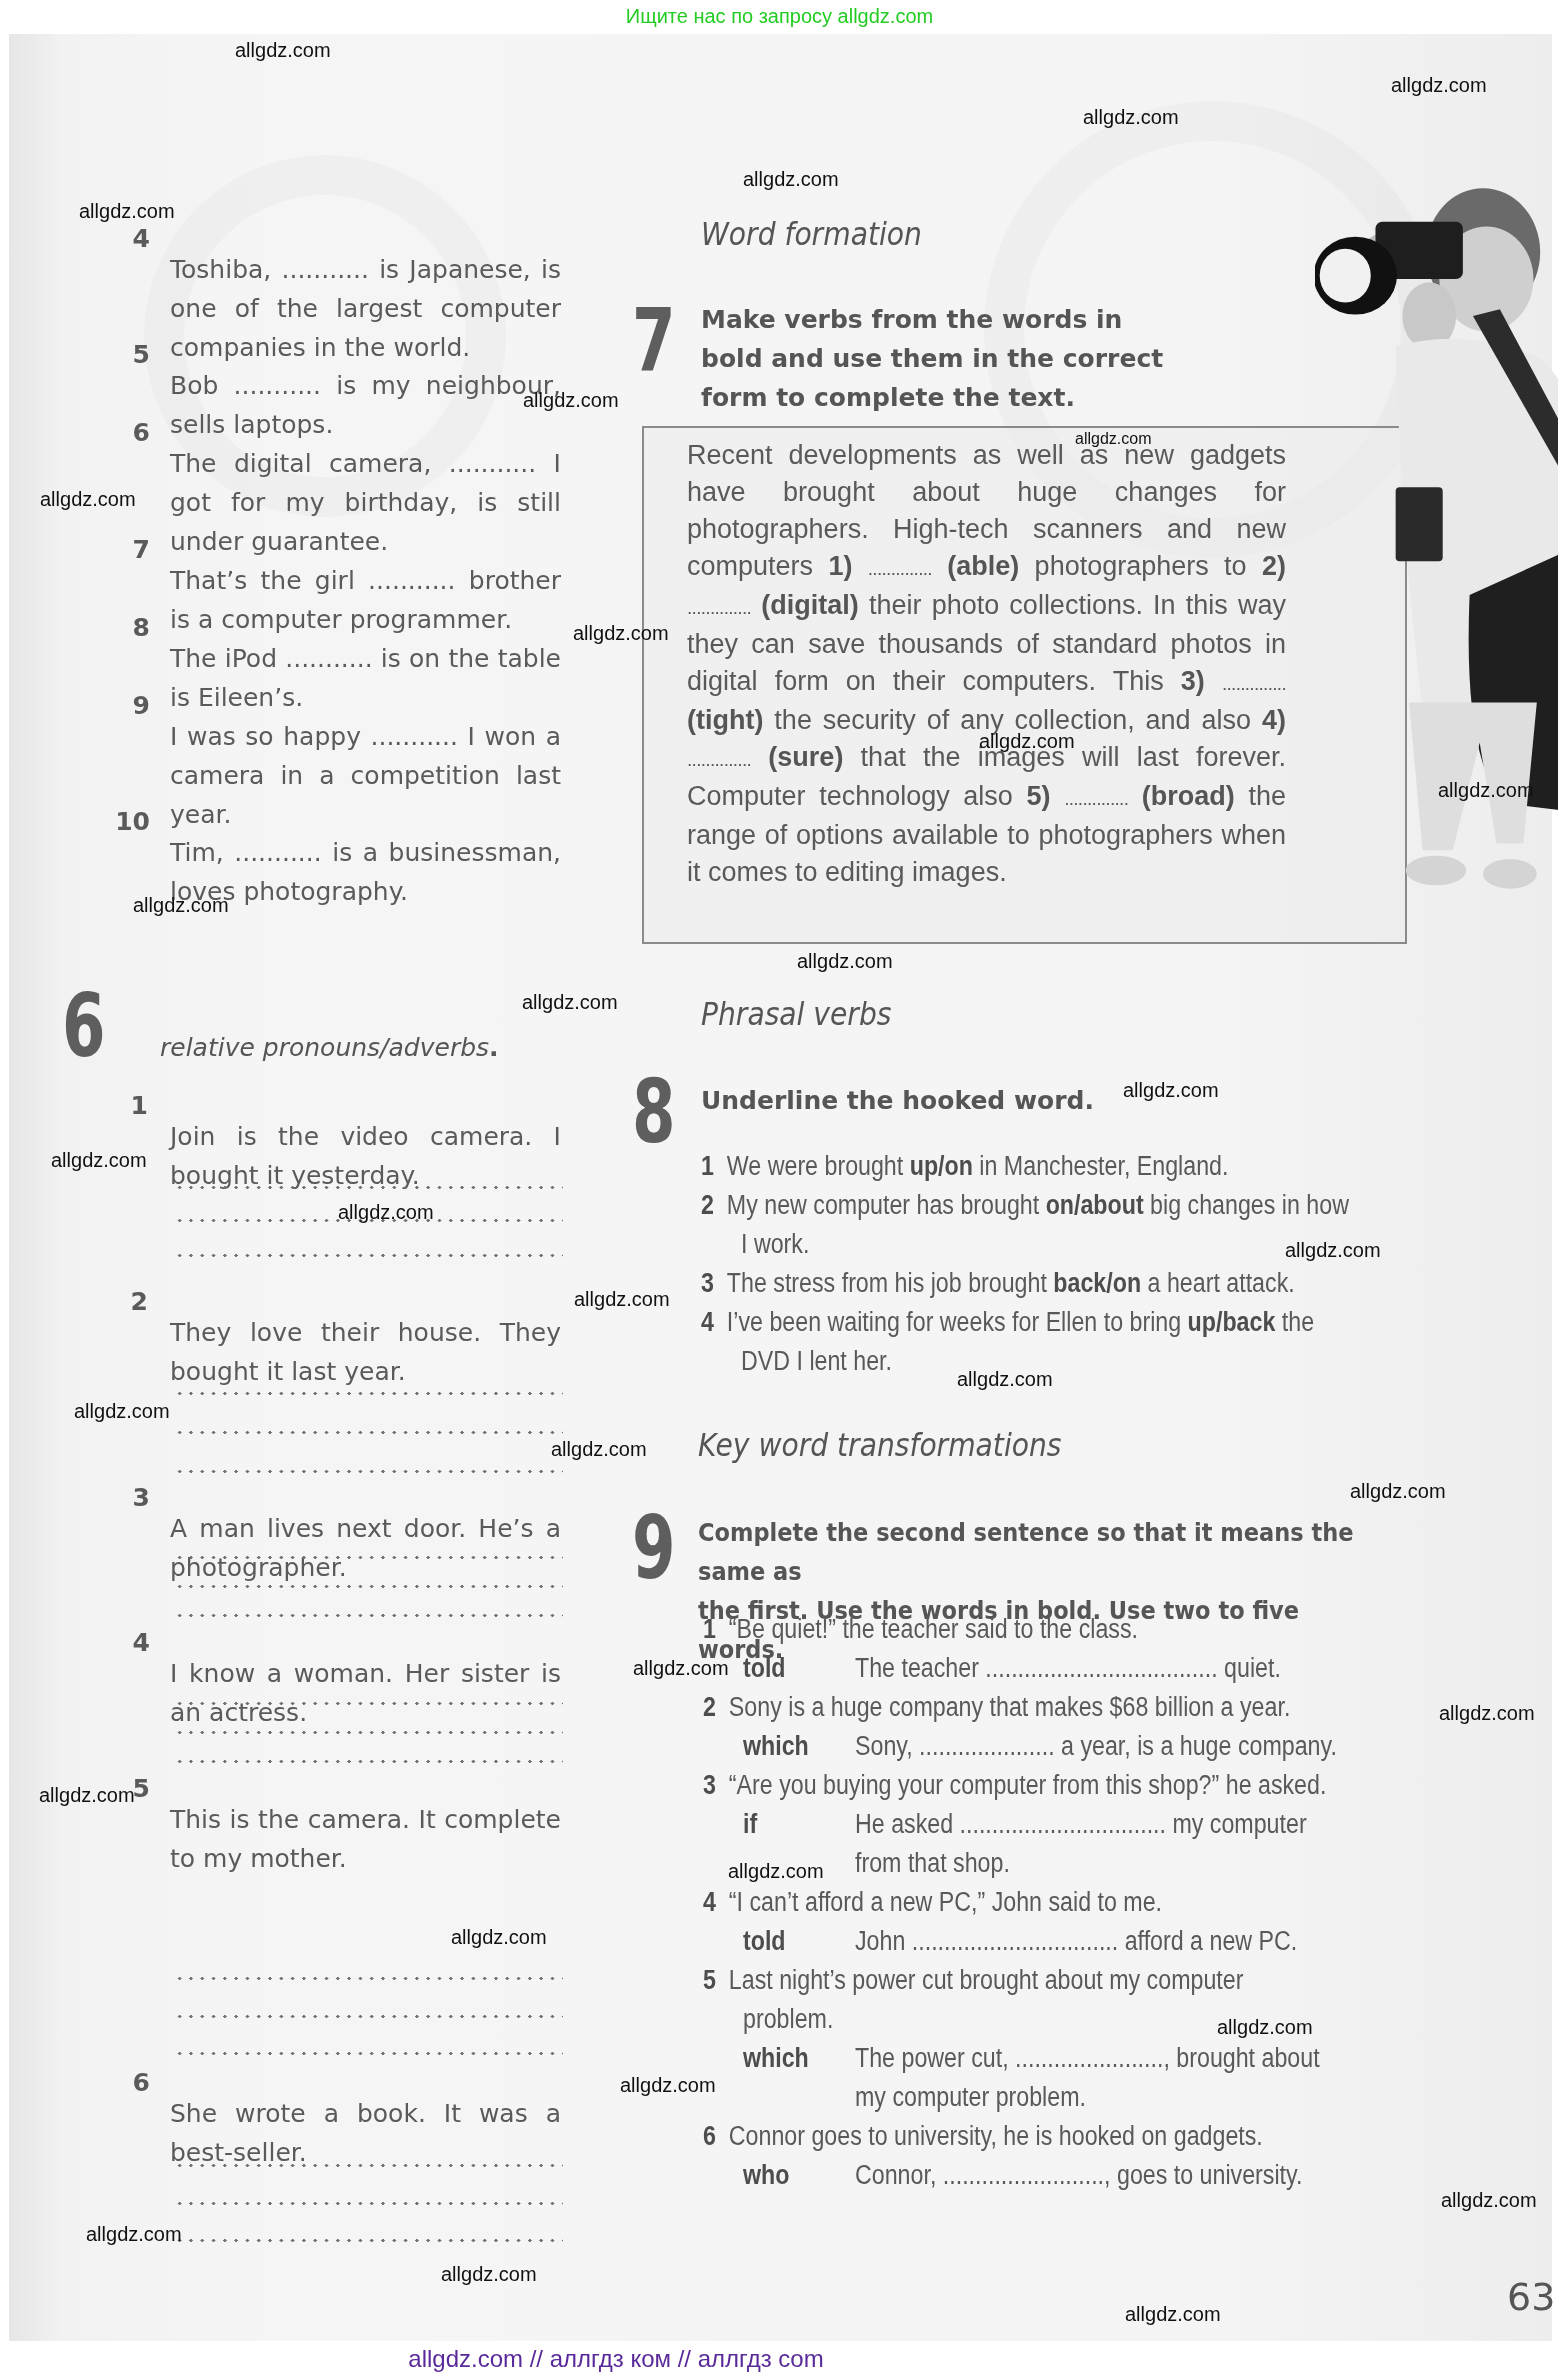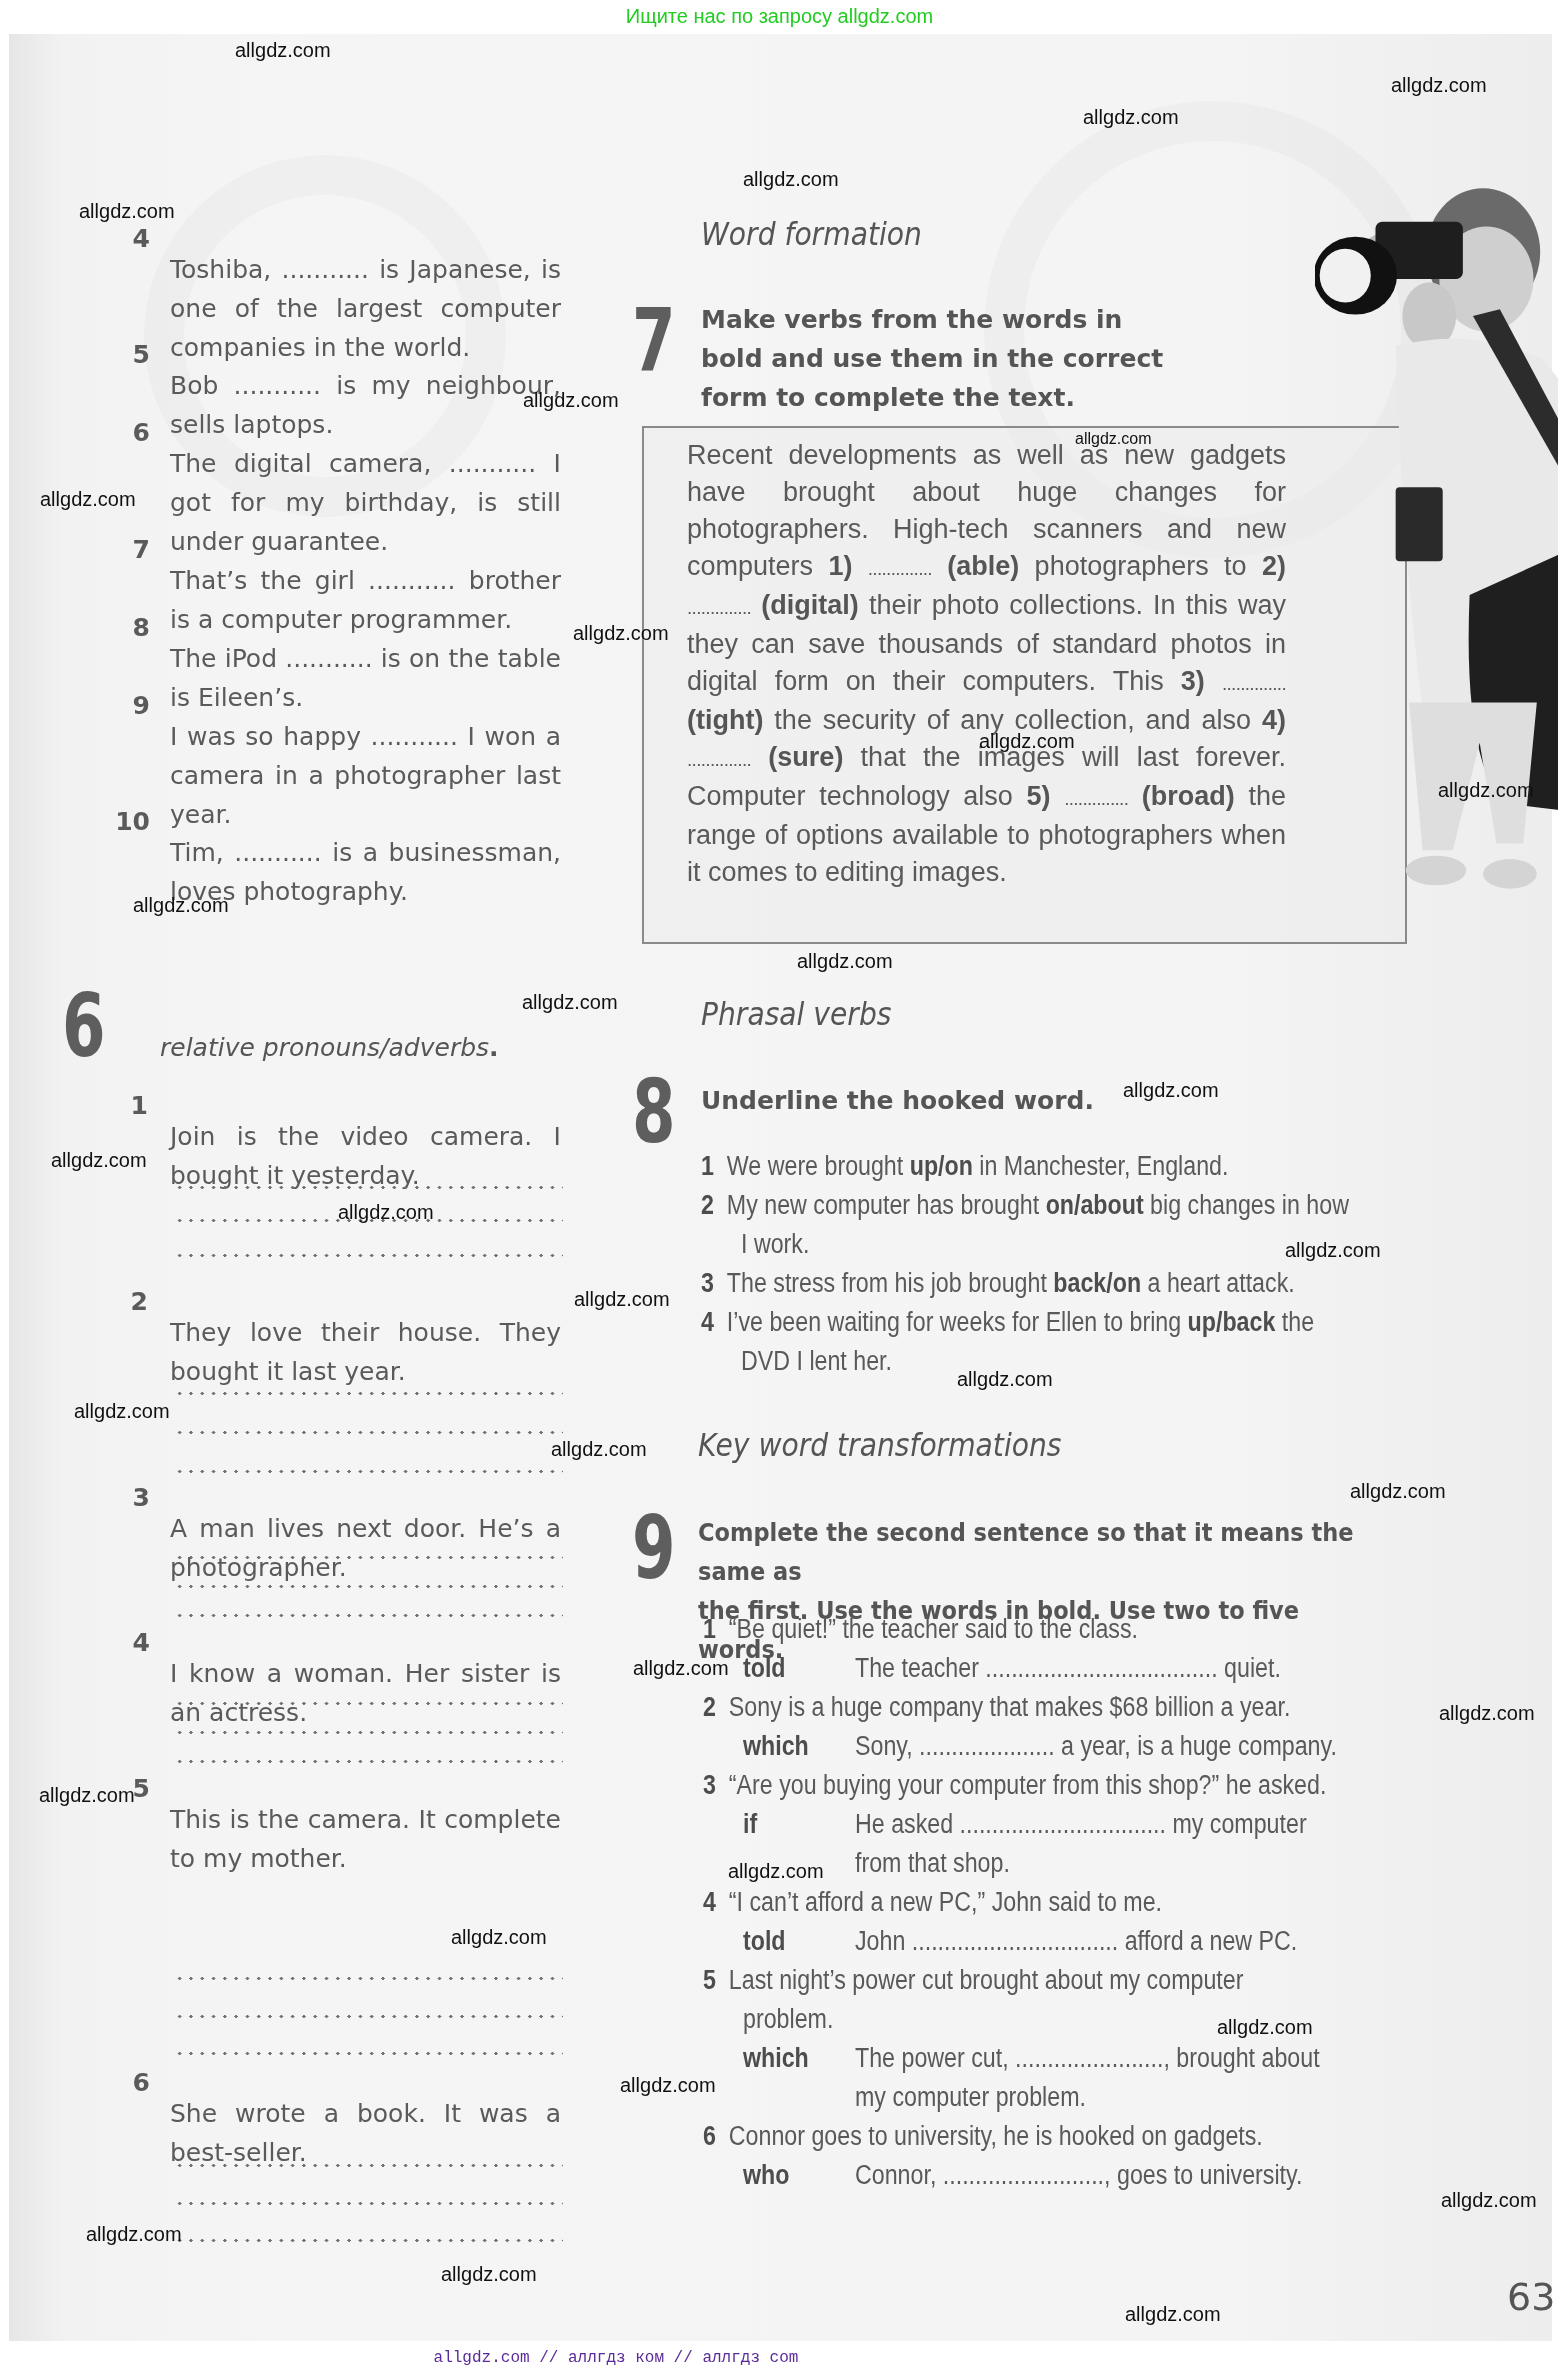--- a/index.html
+++ b/index.html
@@ -11,21 +11,21 @@
   }
   .abs { position:absolute; }
   .banner-top {
     left:0; top:0; width:1559px; height:34px;
     text-align:center; line-height:32px;
     font-family:"Liberation Sans", sans-serif; font-size:20px; color:#22cc22;
   }
   .banner-bottom {
     left:0; top:2340px; width:1232px; height:37px;
     text-align:center; line-height:37px;
-    font-family:Liberation Mono, monospace; font-size:16px; color:#5a2a9a;
+    font-family:Liberation Sans, sans-serif; font-size:24px; color:#5a2a9a;
   }
   .page {
     left:9.4px; top:34px; width:1543px; height:2307px;
     background:linear-gradient(90deg,#e6e6e6 0px,#f2f2f2 54px,#f5f5f5 269px,#f4f4f4 1211px,#ededed 1543px);
   }
   .ghost-circle {
     border-radius:50%; border:40px solid rgba(0,0,0,0.025);
   }
   .wm {
     font-family:"Liberation Sans", sans-serif; font-size:20px; color:#111;
@@ -104,21 +104,21 @@
   <div class="abs li-num" style="left:110px;top:418px;">6</div>
   <div class="abs li-text" style="left:170px;top:416px;">The digital camera, ........... I got for my birthday, is still under guarantee.</div>
 
   <div class="abs li-num" style="left:110px;top:535px;">7</div>
   <div class="abs li-text" style="left:170px;top:533px;">That’s the girl ........... brother is a computer programmer.</div>
 
   <div class="abs li-num" style="left:110px;top:613px;">8</div>
   <div class="abs li-text" style="left:170px;top:611px;">The iPod ........... is on the table is Eileen’s.</div>
 
   <div class="abs li-num" style="left:110px;top:691px;">9</div>
-  <div class="abs li-text" style="left:170px;top:689px;">I was so happy ........... I won a camera in a photographer last year.</div>
+  <div class="abs li-text" style="left:170px;top:689px;">I was so happy ........... I won a camera in a competition last year.</div>
 
   <div class="abs li-num" style="left:110px;top:807px;">10</div>
   <div class="abs li-text" style="left:170px;top:805px;">Tim, ........... is a businessman, loves photography.</div>
 </div>
 
 <div>
   <div class="abs big-num" style="left:62px;top:983px;">6</div>
   <div class="abs ex-instr" style="left:128px;top:989px;width:430px;">
     <br>
     <i>relative pronouns/adverbs</i><span>.</span>

